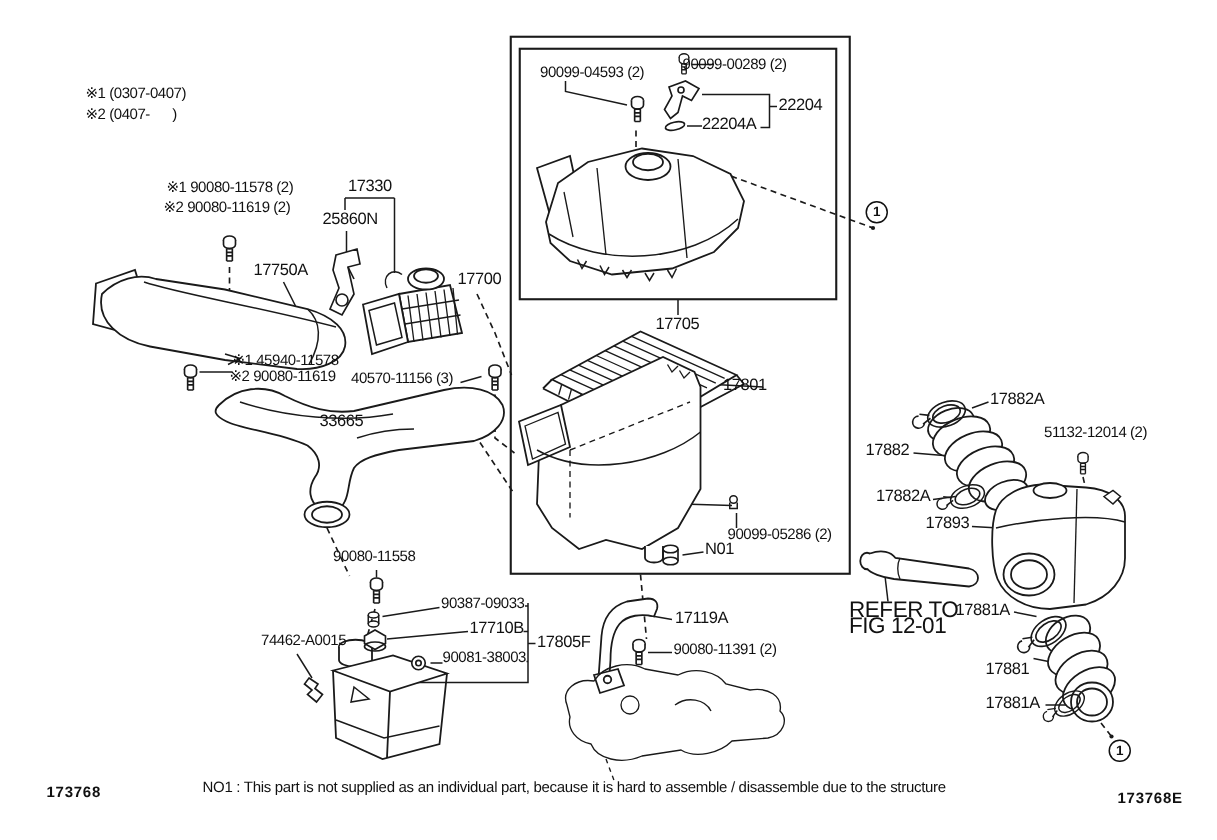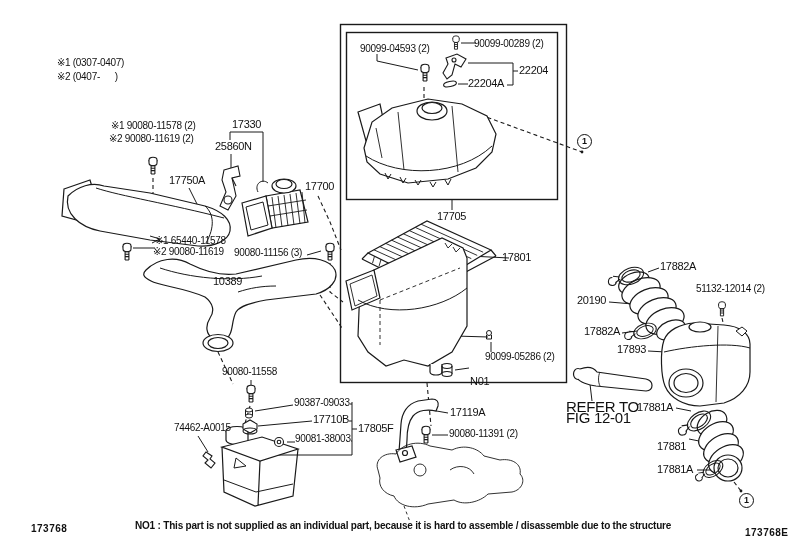--- a/index.html
+++ b/index.html
@@ -5,21 +5,21 @@
   html,body{margin:0;padding:0;background:#fff;}
   .stage{position:relative;width:811px;height:560px;background:#fff;overflow:hidden;
          font-family:"Liberation Sans","DejaVu Sans",sans-serif;}
   svg{position:absolute;left:0;top:0;}
   .lbl{position:absolute;font-weight:normal;font-size:10px;line-height:11px;color:#111;
        letter-spacing:-0.3px;white-space:pre;}
   .lbl.lg{font-size:11px;line-height:12px;}
   .lbl.sm{font-size:15px;line-height:10px;}
   .callout{position:absolute;width:13px;height:13px;border:1.4px solid #111;border-radius:50%;
            font-size:9px;font-weight:bold;color:#111;text-align:center;line-height:12px;background:#fff;}
-  .note{position:absolute;font-weight:bold;font-size:10px;color:#111;letter-spacing:-0.2px;white-space:pre;}
+  .note{position:absolute;font-weight:normal;font-size:10px;color:#111;letter-spacing:-0.2px;white-space:pre;}
   .code{position:absolute;font-weight:bold;font-size:10px;color:#111;letter-spacing:0.5px;}
 </style>
 </head>
 <body>
 
 <div class="stage">
 
 <svg width="811" height="560" viewBox="0 0 811 560">
   <defs>
     <g id="bolt" stroke="#1a1a1a" stroke-width="1.1" fill="#fff">
@@ -260,45 +260,45 @@
 <div class="lbl" style="left:57px;top:57px">※1 (0307-0407)</div>
 <div class="lbl" style="left:57px;top:71px">※2 (0407-      )</div>
 
 <div class="lbl" style="left:111px;top:120px">※1 90080-11578 (2)</div>
 <div class="lbl" style="left:109px;top:133px">※2 90080-11619 (2)</div>
 <div class="lbl lg" style="left:232px;top:118px">17330</div>
 <div class="lbl lg" style="left:215px;top:140px">25860N</div>
 <div class="lbl lg" style="left:169px;top:174px">17750A</div>
 <div class="lbl lg" style="left:305px;top:180px">17700</div>
 
-<div class="lbl" style="left:155px;top:235px">※1 65440-11578</div>
+<div class="lbl" style="left:155px;top:235px">※1 45940-11578</div>
 <div class="lbl" style="left:153px;top:246px">※2 90080-11619</div>
-<div class="lbl" style="left:234px;top:247px">90080-11156 (3)</div>
-<div class="lbl lg" style="left:213px;top:275px">10389</div>
+<div class="lbl" style="left:234px;top:247px">40570-11156 (3)</div>
+<div class="lbl lg" style="left:213px;top:275px">33665</div>
 <div class="lbl" style="left:222px;top:366px">90080-11558</div>
 <div class="lbl" style="left:174px;top:422px">74462-A0015</div>
 <div class="lbl" style="left:294px;top:397px">90387-09033</div>
 <div class="lbl lg" style="left:313px;top:413px">17710B</div>
 <div class="lbl" style="left:295px;top:433px">90081-38003</div>
 <div class="lbl lg" style="left:358px;top:422px">17805F</div>
 <div class="lbl lg" style="left:450px;top:406px">17119A</div>
 <div class="lbl" style="left:449px;top:428px">90080-11391 (2)</div>
 
 <div class="lbl" style="left:360px;top:43px">90099-04593 (2)</div>
-<div class="lbl" style="left:474px;top:38px">90099-00289 (2)</div>
+<div class="lbl" style="left:455px;top:38px">90099-00289 (2)</div>
 <div class="lbl lg" style="left:519px;top:64px">22204</div>
 <div class="lbl lg" style="left:468px;top:77px">22204A</div>
 <div class="lbl lg" style="left:437px;top:210px">17705</div>
-<div class="lbl lg" style="left:502px;top:251px">17801</div>
+<div class="lbl lg" style="left:482px;top:251px">17801</div>
 <div class="lbl" style="left:485px;top:351px">90099-05286 (2)</div>
-<div class="lbl lg" style="left:470px;top:375px">N01</div>
+<div class="lbl lg" style="left:470px;top:360px">N01</div>
 
 <div class="lbl lg" style="left:660px;top:260px">17882A</div>
 <div class="lbl" style="left:696px;top:283px">51132-12014 (2)</div>
-<div class="lbl lg" style="left:577px;top:294px">20190</div>
+<div class="lbl lg" style="left:577px;top:294px">17882</div>
 <div class="lbl lg" style="left:584px;top:325px">17882A</div>
 <div class="lbl lg" style="left:617px;top:343px">17893</div>
 <div class="lbl sm" style="left:566px;top:402px">REFER TO</div>
 <div class="lbl sm" style="left:566px;top:413px">FIG 12-01</div>
 <div class="lbl lg" style="left:637px;top:401px">17881A</div>
 <div class="lbl lg" style="left:657px;top:440px">17881</div>
 <div class="lbl lg" style="left:657px;top:463px">17881A</div>
 
 <div class="callout" style="left:577px;top:134px">1</div>
 <div class="callout" style="left:739px;top:493px">1</div>

